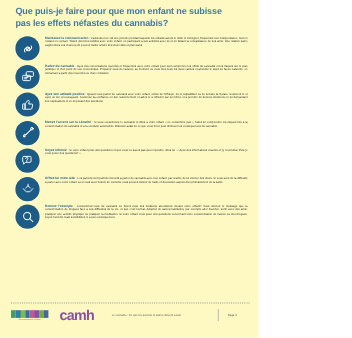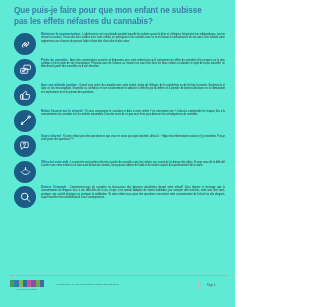--- a/index.html
+++ b/index.html
@@ -5,21 +5,21 @@
   html,body{margin:0;padding:0;}
   body{
     width:235px;height:307px;
     background:#ffffff;
     font-family:"Liberation Sans", sans-serif;
     overflow:hidden;
   }
   .page{
     position:relative;
     width:235px;height:307px;
-    background:#5eead4;
+    background:#fef9c3;
     box-sizing:border-box;
   }
   .content{
     position:absolute;
     left:14px;top:0;right:10px;
   }
   .title{
     color:#3d7ca8;
     font-size:8.2px;
     line-height:10.5px;
@@ -241,20 +241,21 @@
           <span style="background:#7fb94a"></span>
           <span style="background:#2f6fa8"></span>
           <span style="background:#c0579b"></span>
           <span style="background:#8b4fa8"></span>
           <span style="background:#6fae4a"></span>
           <span style="background:#4b63a8"></span>
         </div>
         <div class="gov-caption">Gouvernement de l'Ontario</div>
       </div>
 
+      <div class="camh-logo">camh</div>
 
       <div class="footer-title">Le cannabis : Ce que les parents et autres doivent savoir</div>
 
       <div class="footer-sep"></div>
 
       <div class="footer-page">Page 4</div>
     </div>
   </div>
 
 </div>

